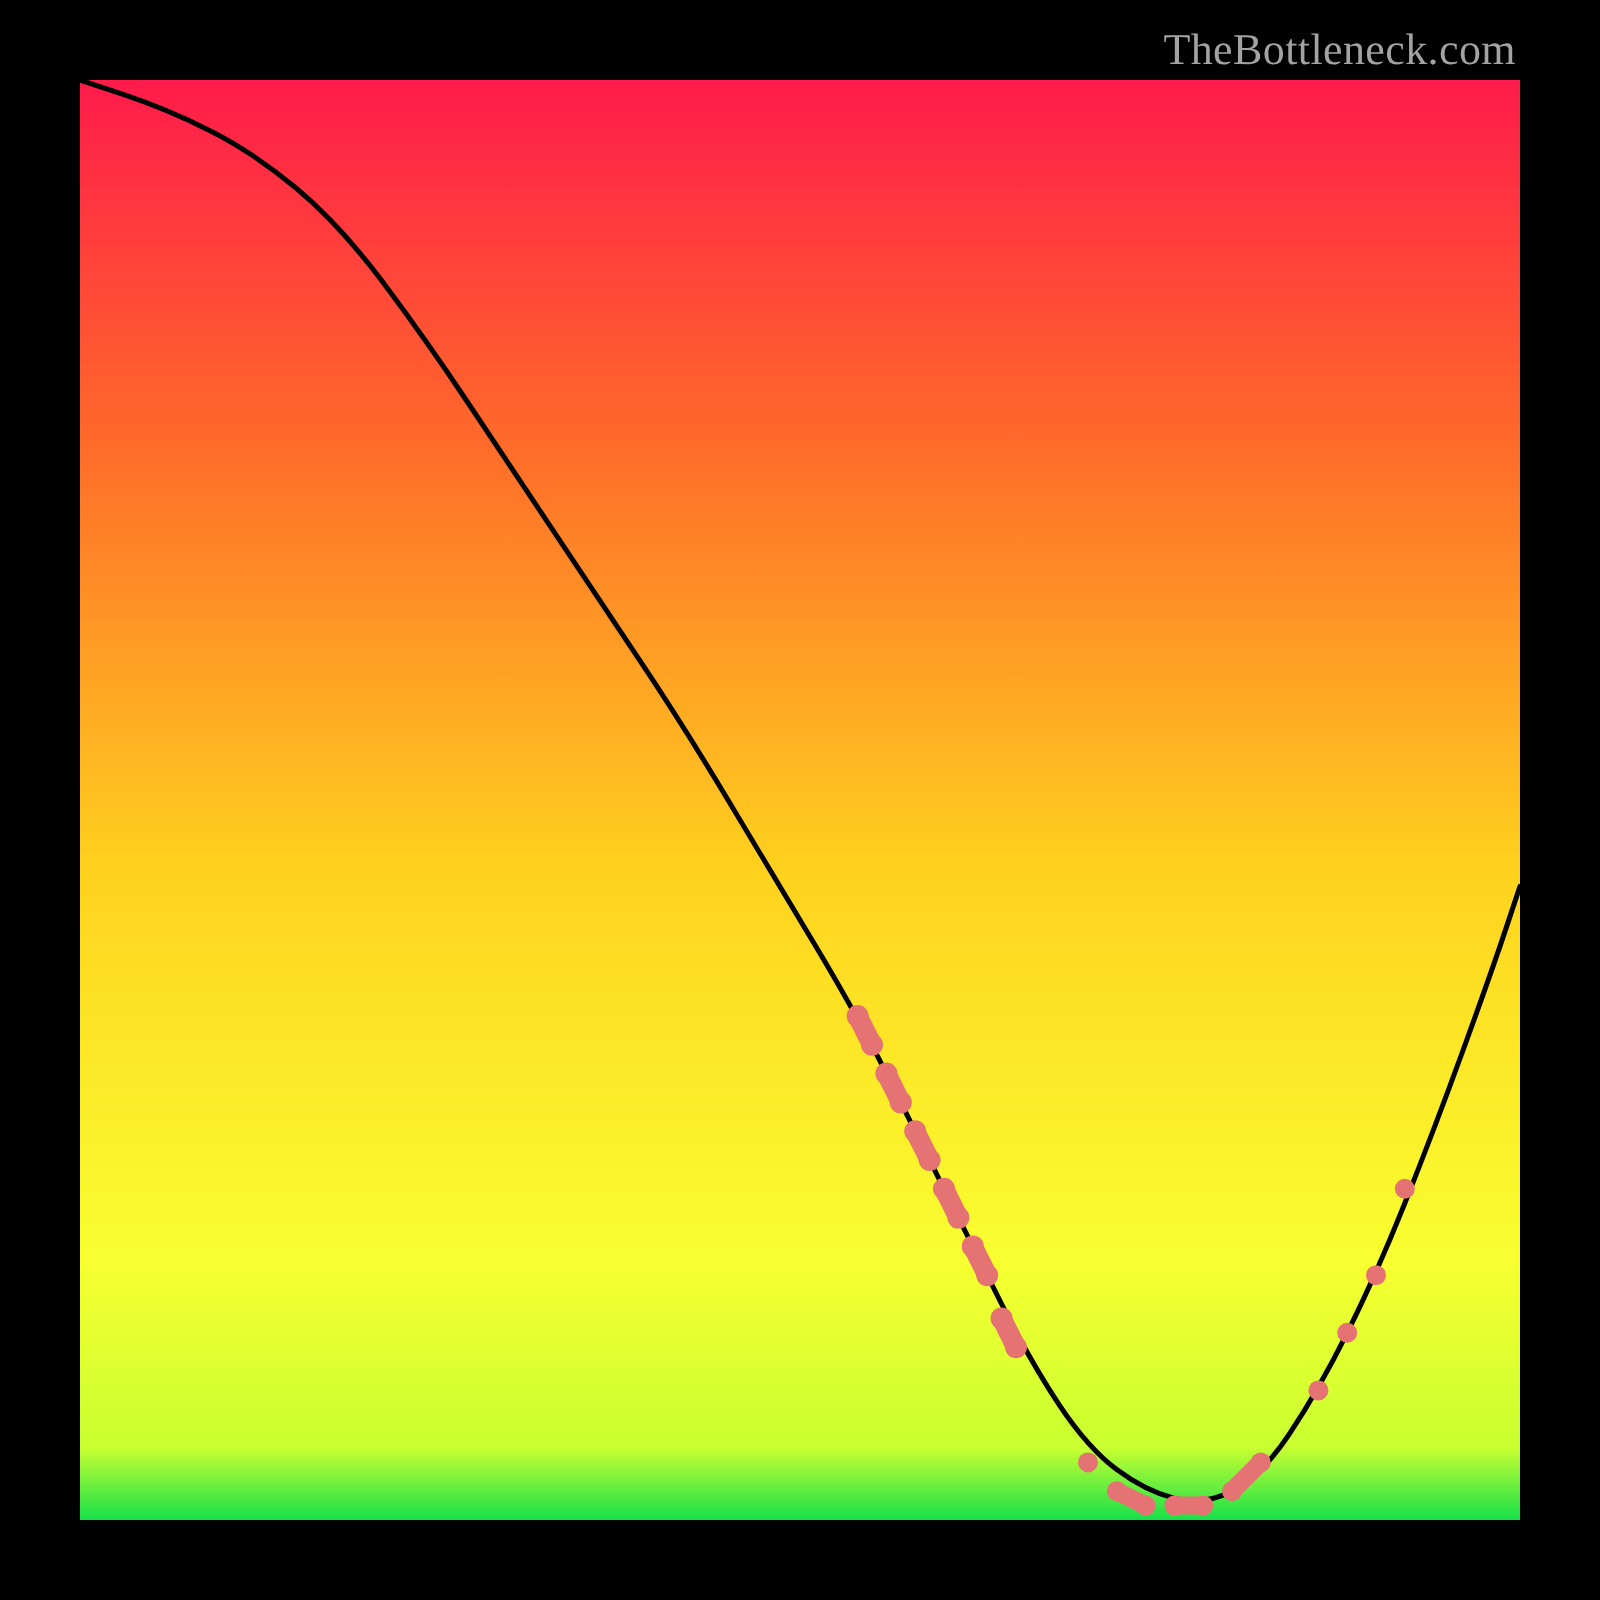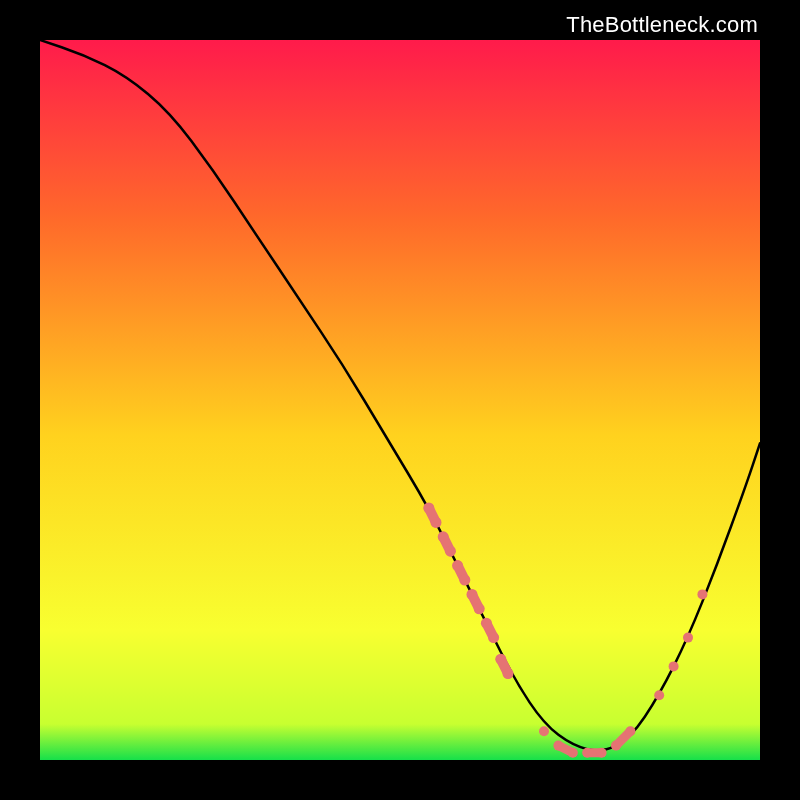--- a/index.html
+++ b/index.html
@@ -35,25 +35,26 @@
     position: absolute;
     left: 0;
     top: 0;
     width: 100%;
     height: 100%;
   }
   .watermark {
     position: absolute;
     top: 12px;
     right: 42px;
-    color: #ffffff;
+    color: #a3a3a3;
     font-size: 22px;
     font-weight: 500;
     letter-spacing: 0.2px;
     user-select: none;
+    font-family: Liberation Serif, serif;
   }
 </style>
 </head>
 <body>
 
 <div class="stage">
 
   <div class="plot">
 
     <svg class="gradient" viewBox="0 0 720 720" preserveAspectRatio="none">

